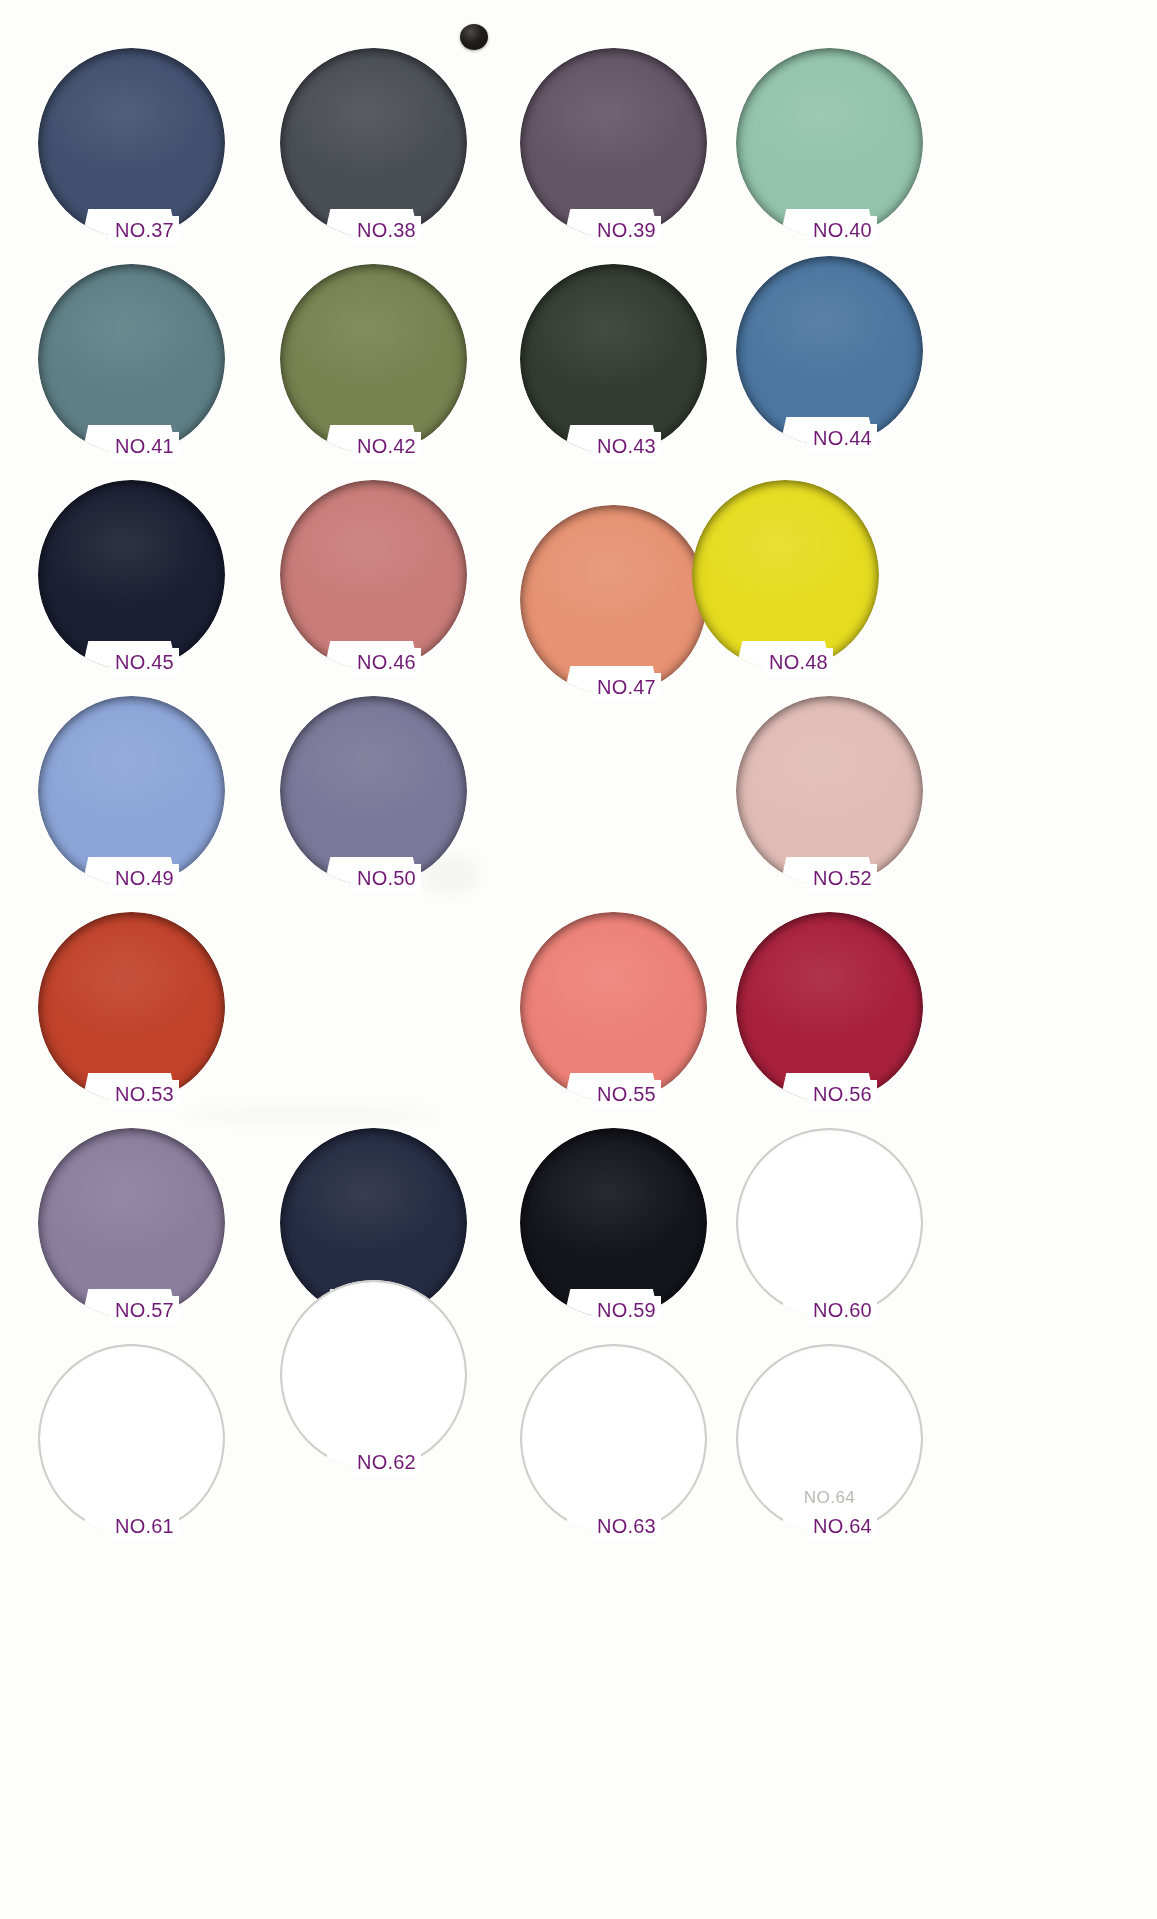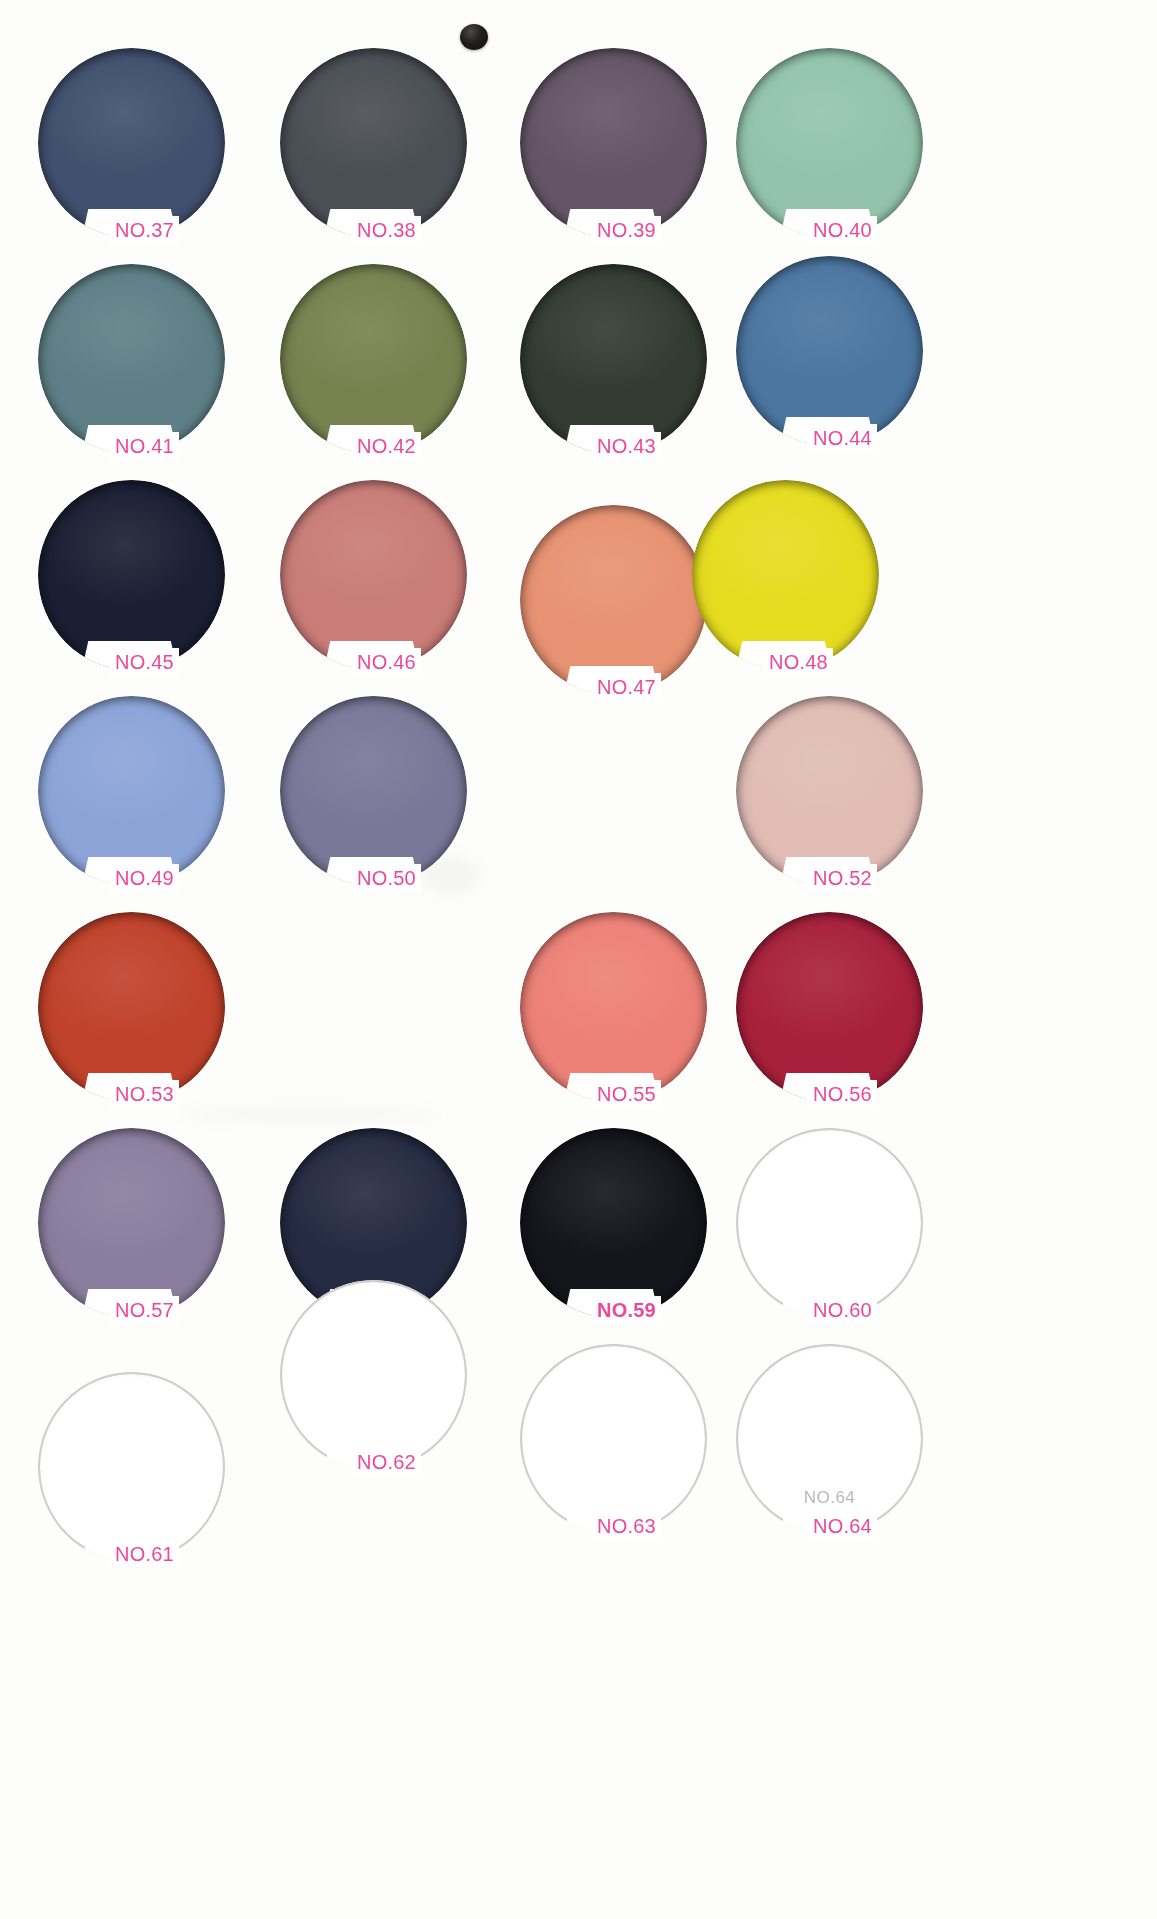--- a/index.html
+++ b/index.html
@@ -124,21 +124,21 @@
     width: 120px;
     text-align: center;
     background: transparent;
   }
 
   .label-text {
     display: inline-block;
     font-family: "Liberation Sans", sans-serif;
     font-size: 20px;
     letter-spacing: .2px;
-    color: #ec4899;
+    color: #701a75;
     line-height: 1;
     white-space: nowrap;
     padding: 4px 5px 3px 5px;
     background: #ffffff;
   }
 
   
   .paper-wisp {
     position: absolute;
     background: rgba(0,0,0,.030);
@@ -360,39 +360,39 @@
       </div>
       <div class="swatch-cell" style="left: 280px; top: 1128px;">
         <div class="pan">
           <div class="pan-fill" style="background: rgb(37, 43, 66);"></div>
           <div class="pan-rim"></div>
           <div class="pan-sheen"></div>
           <div class="notch"></div>
         </div>
         <div class="label-tab"><span class="label-text">NO.58</span></div>
       </div>
-      <div class="swatch-cell" style="left: 520px; top: 1128px; font-weight: bold;">
+      <div class="swatch-cell" style="left: 520px; top: 1128px;">
         <div class="pan">
           <div class="pan-fill" style="background: rgb(21, 21, 28);"></div>
           <div class="pan-rim"></div>
           <div class="pan-sheen"></div>
           <div class="notch"></div>
         </div>
         <div class="label-tab"><span class="label-text">NO.59</span></div>
       </div>
       <div class="swatch-cell" style="left: 736px; top: 1128px;">
         <div class="pan empty">
           <div class="pan-fill"></div>
           <div class="pan-rim"></div>
           <div class="pan-sheen"></div>
           <div class="notch"></div>
         </div>
         <div class="label-tab"><span class="label-text">NO.60</span></div>
       </div>
-      <div class="swatch-cell" style="left: 38px; top: 1372px;">
+      <div class="swatch-cell" style="left: 38px; top: 1344px;">
         <div class="pan empty">
           <div class="pan-fill"></div>
           <div class="pan-rim"></div>
           <div class="pan-sheen"></div>
           <div class="notch"></div>
         </div>
         <div class="label-tab"><span class="label-text">NO.61</span></div>
       </div>
       <div class="swatch-cell" style="left: 280px; top: 1280px;">
         <div class="pan empty">

